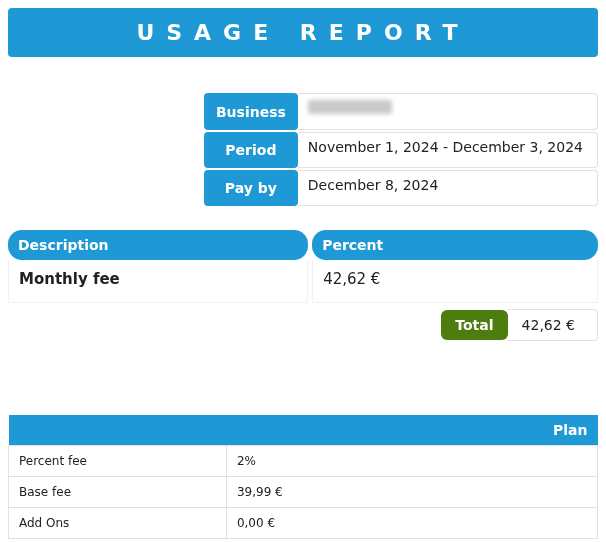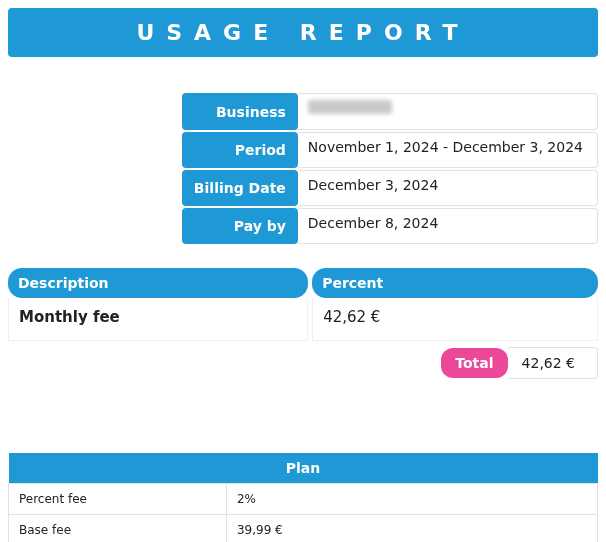--- a/index.html
+++ b/index.html
@@ -29,21 +29,21 @@
     }
     .meta-table {
       border-collapse: separate;
       border-spacing: 0 2px;
     }
     .meta-table td { vertical-align: middle; }
     .meta-label {
       background: #1f98d6;
       color: #fff;
       font-weight: 600;
-      text-align: right;
+      text-align: center;
       padding: 6px 12px;
       border-radius: 4px;
       white-space: nowrap;
       font-size: 14px;
     }
     .meta-value {
       border: 1px solid #e1e1e1;
       border-left: none;
       padding: 6px 14px 12px 10px;
       background: #fff;
@@ -82,41 +82,41 @@
       font-size: 15px;
     }
     .lines .cell.desc { font-weight: 700; }
     .total-wrap {
       display: flex;
       justify-content: flex-end;
       margin-top: 6px;
       align-items: center;
     }
     .total-label {
-      background: #ec4899;
+      background: #4d7c0f;
       color: #fff;
       font-weight: 600;
       padding: 7px 14px;
-      border-radius: 12px;
+      border-radius: 6px;
     }
     .total-value {
       border: 1px solid #e1e1e1;
       border-left: none;
       padding: 7px 22px 7px 14px;
       border-radius: 0 4px 4px 0;
     }
     .plan {
       margin-top: 74px;
       width: 100%;
       border-collapse: collapse;
     }
     .plan th {
       background: #1f98d6;
       color: #fff;
-      text-align: center;
+      text-align: right;
       font-weight: 600;
       padding: 7px 10px;
       font-size: 14px;
     }
     .plan td {
       border: 1px solid #e1e1e1;
       padding: 8px 10px;
       font-size: 12px;
     }
     .plan td.label-col { width: 37%; }
@@ -129,24 +129,20 @@
 <div class="meta">
   <table class="meta-table">
     <tbody>
         <tr>
       <td class="meta-label">Business</td>
       <td class="meta-value redacted"><span class="blur"></span></td>
     </tr>
     <tr>
       <td class="meta-label">Period</td>
       <td class="meta-value">November 1, 2024 - December 3, 2024</td>
-    </tr>
-    <tr>
-      <td class="meta-label">Billing Date</td>
-      <td class="meta-value">December 3, 2024</td>
     </tr>
     <tr>
       <td class="meta-label">Pay by</td>
       <td class="meta-value">December 8, 2024</td>
     </tr>
   </tbody>
     </table>
 </div>
 
 <div class="lines">

